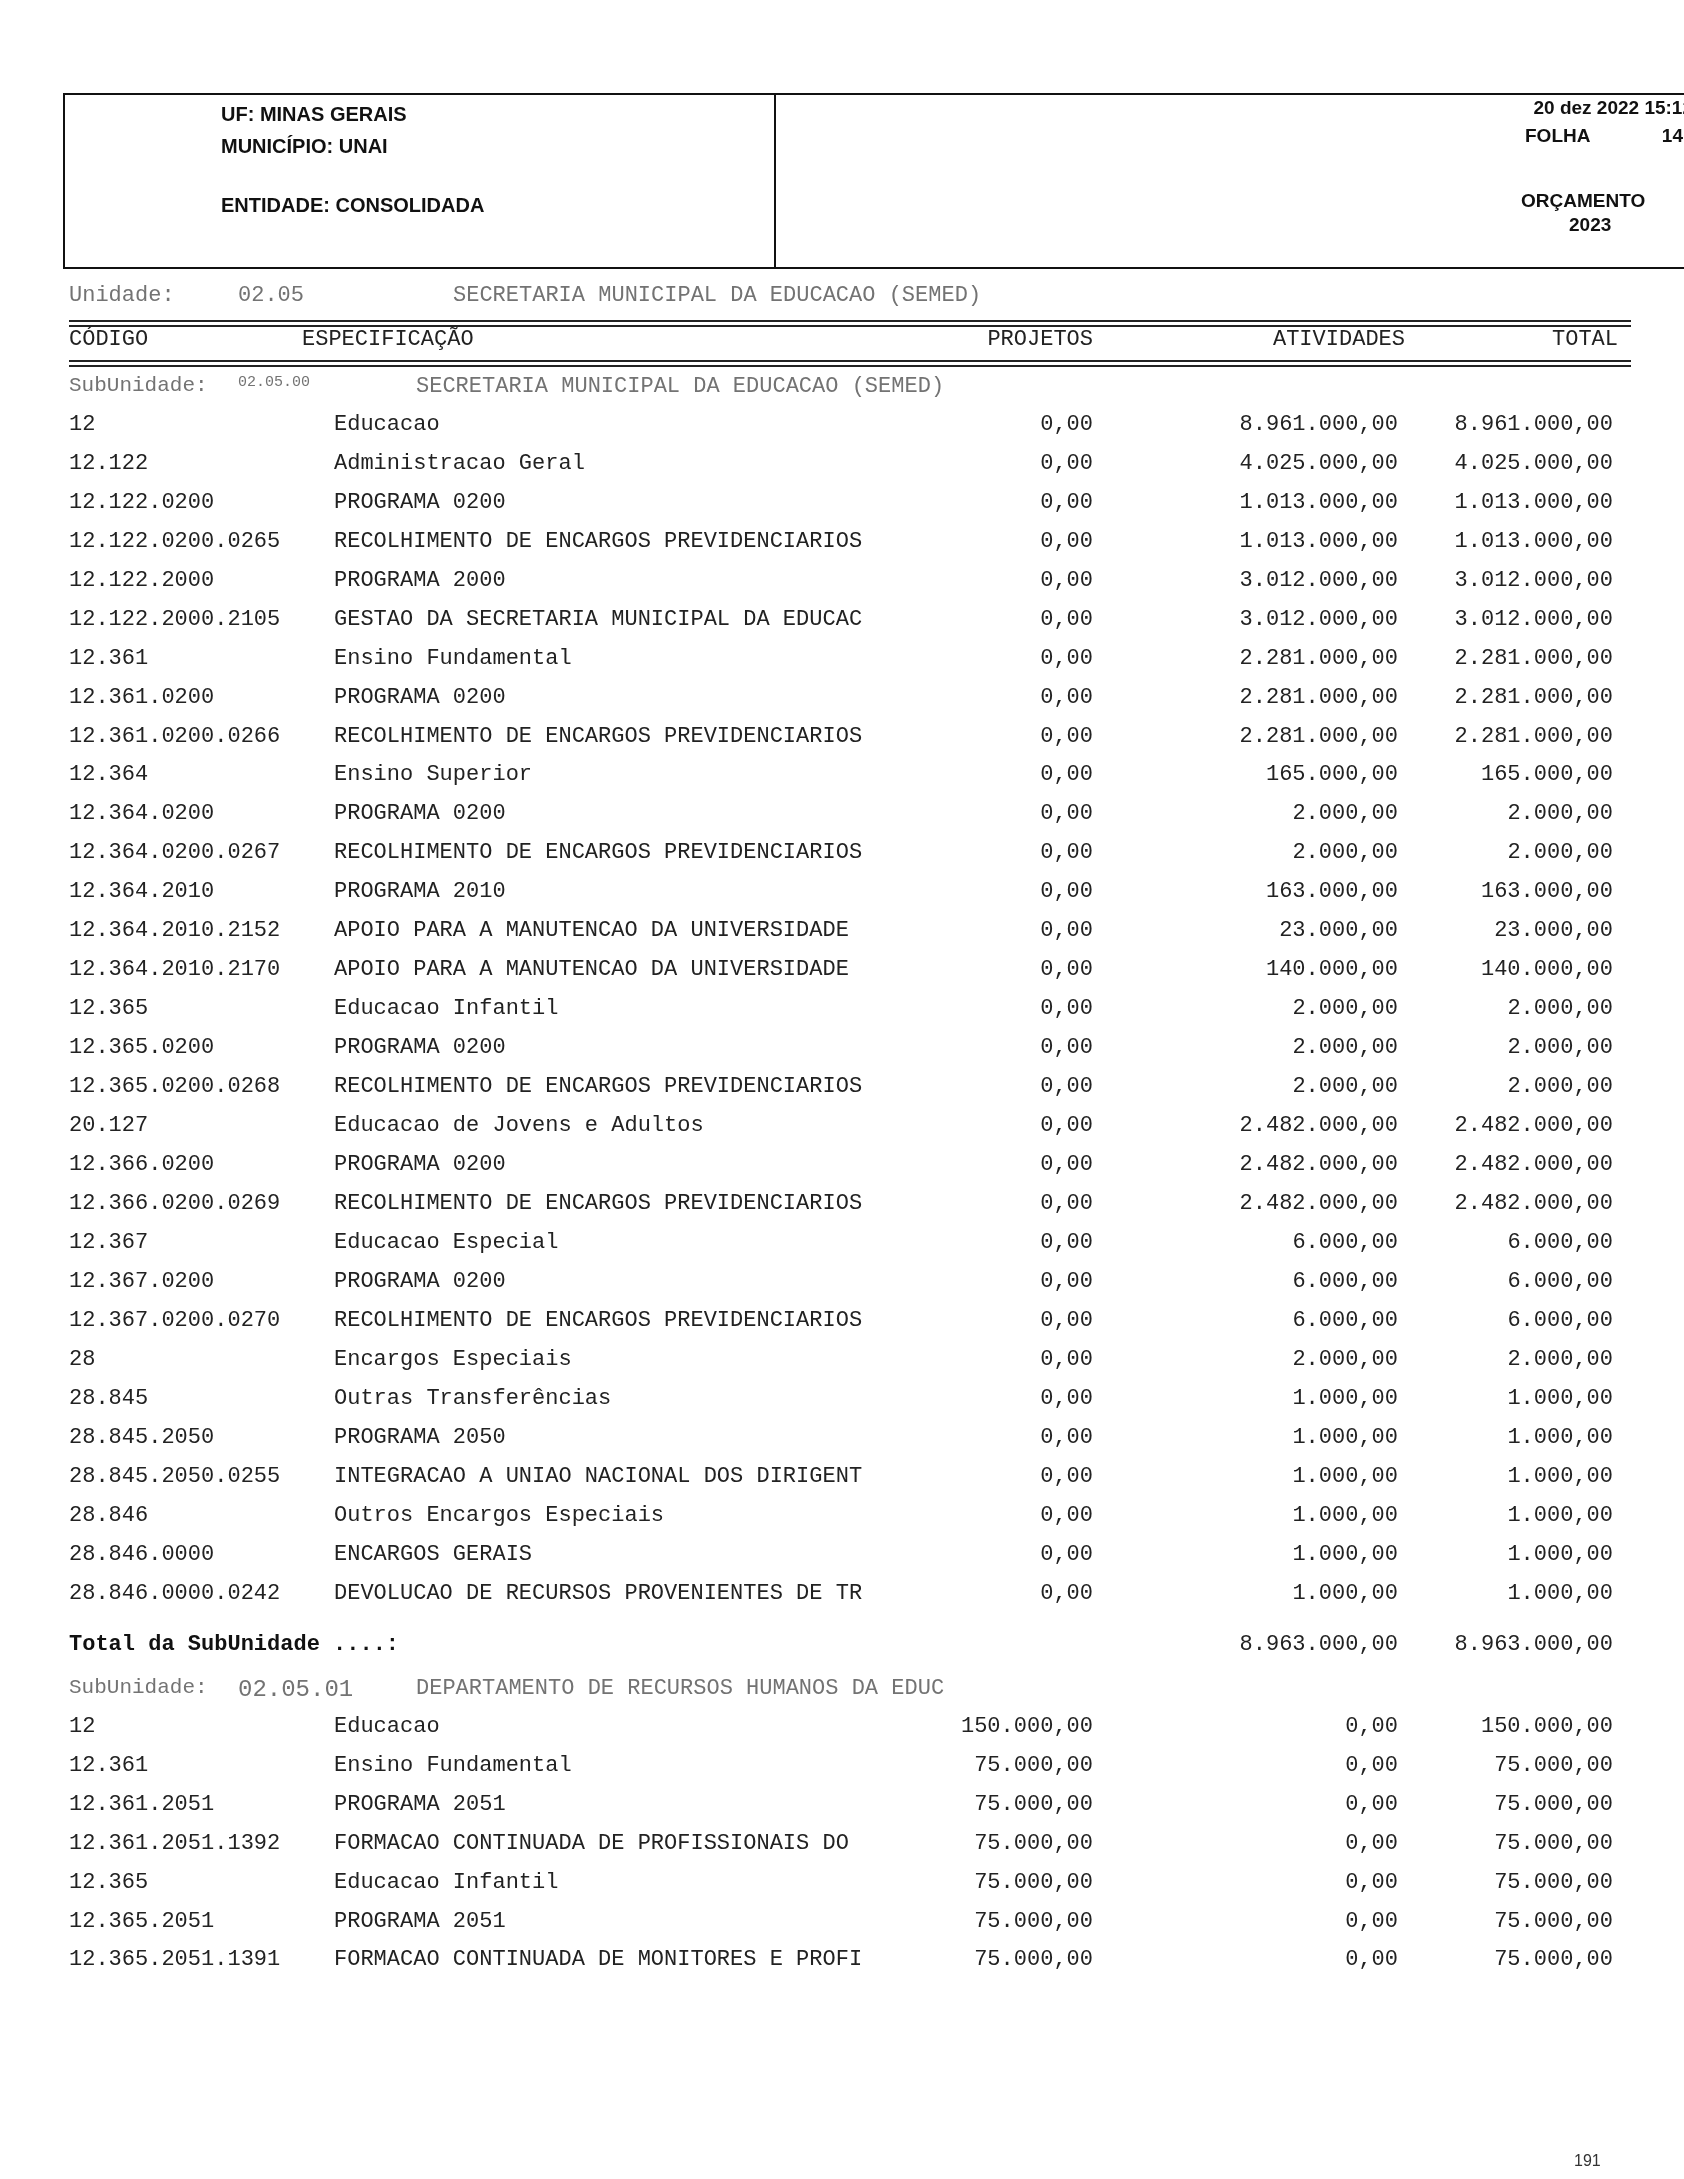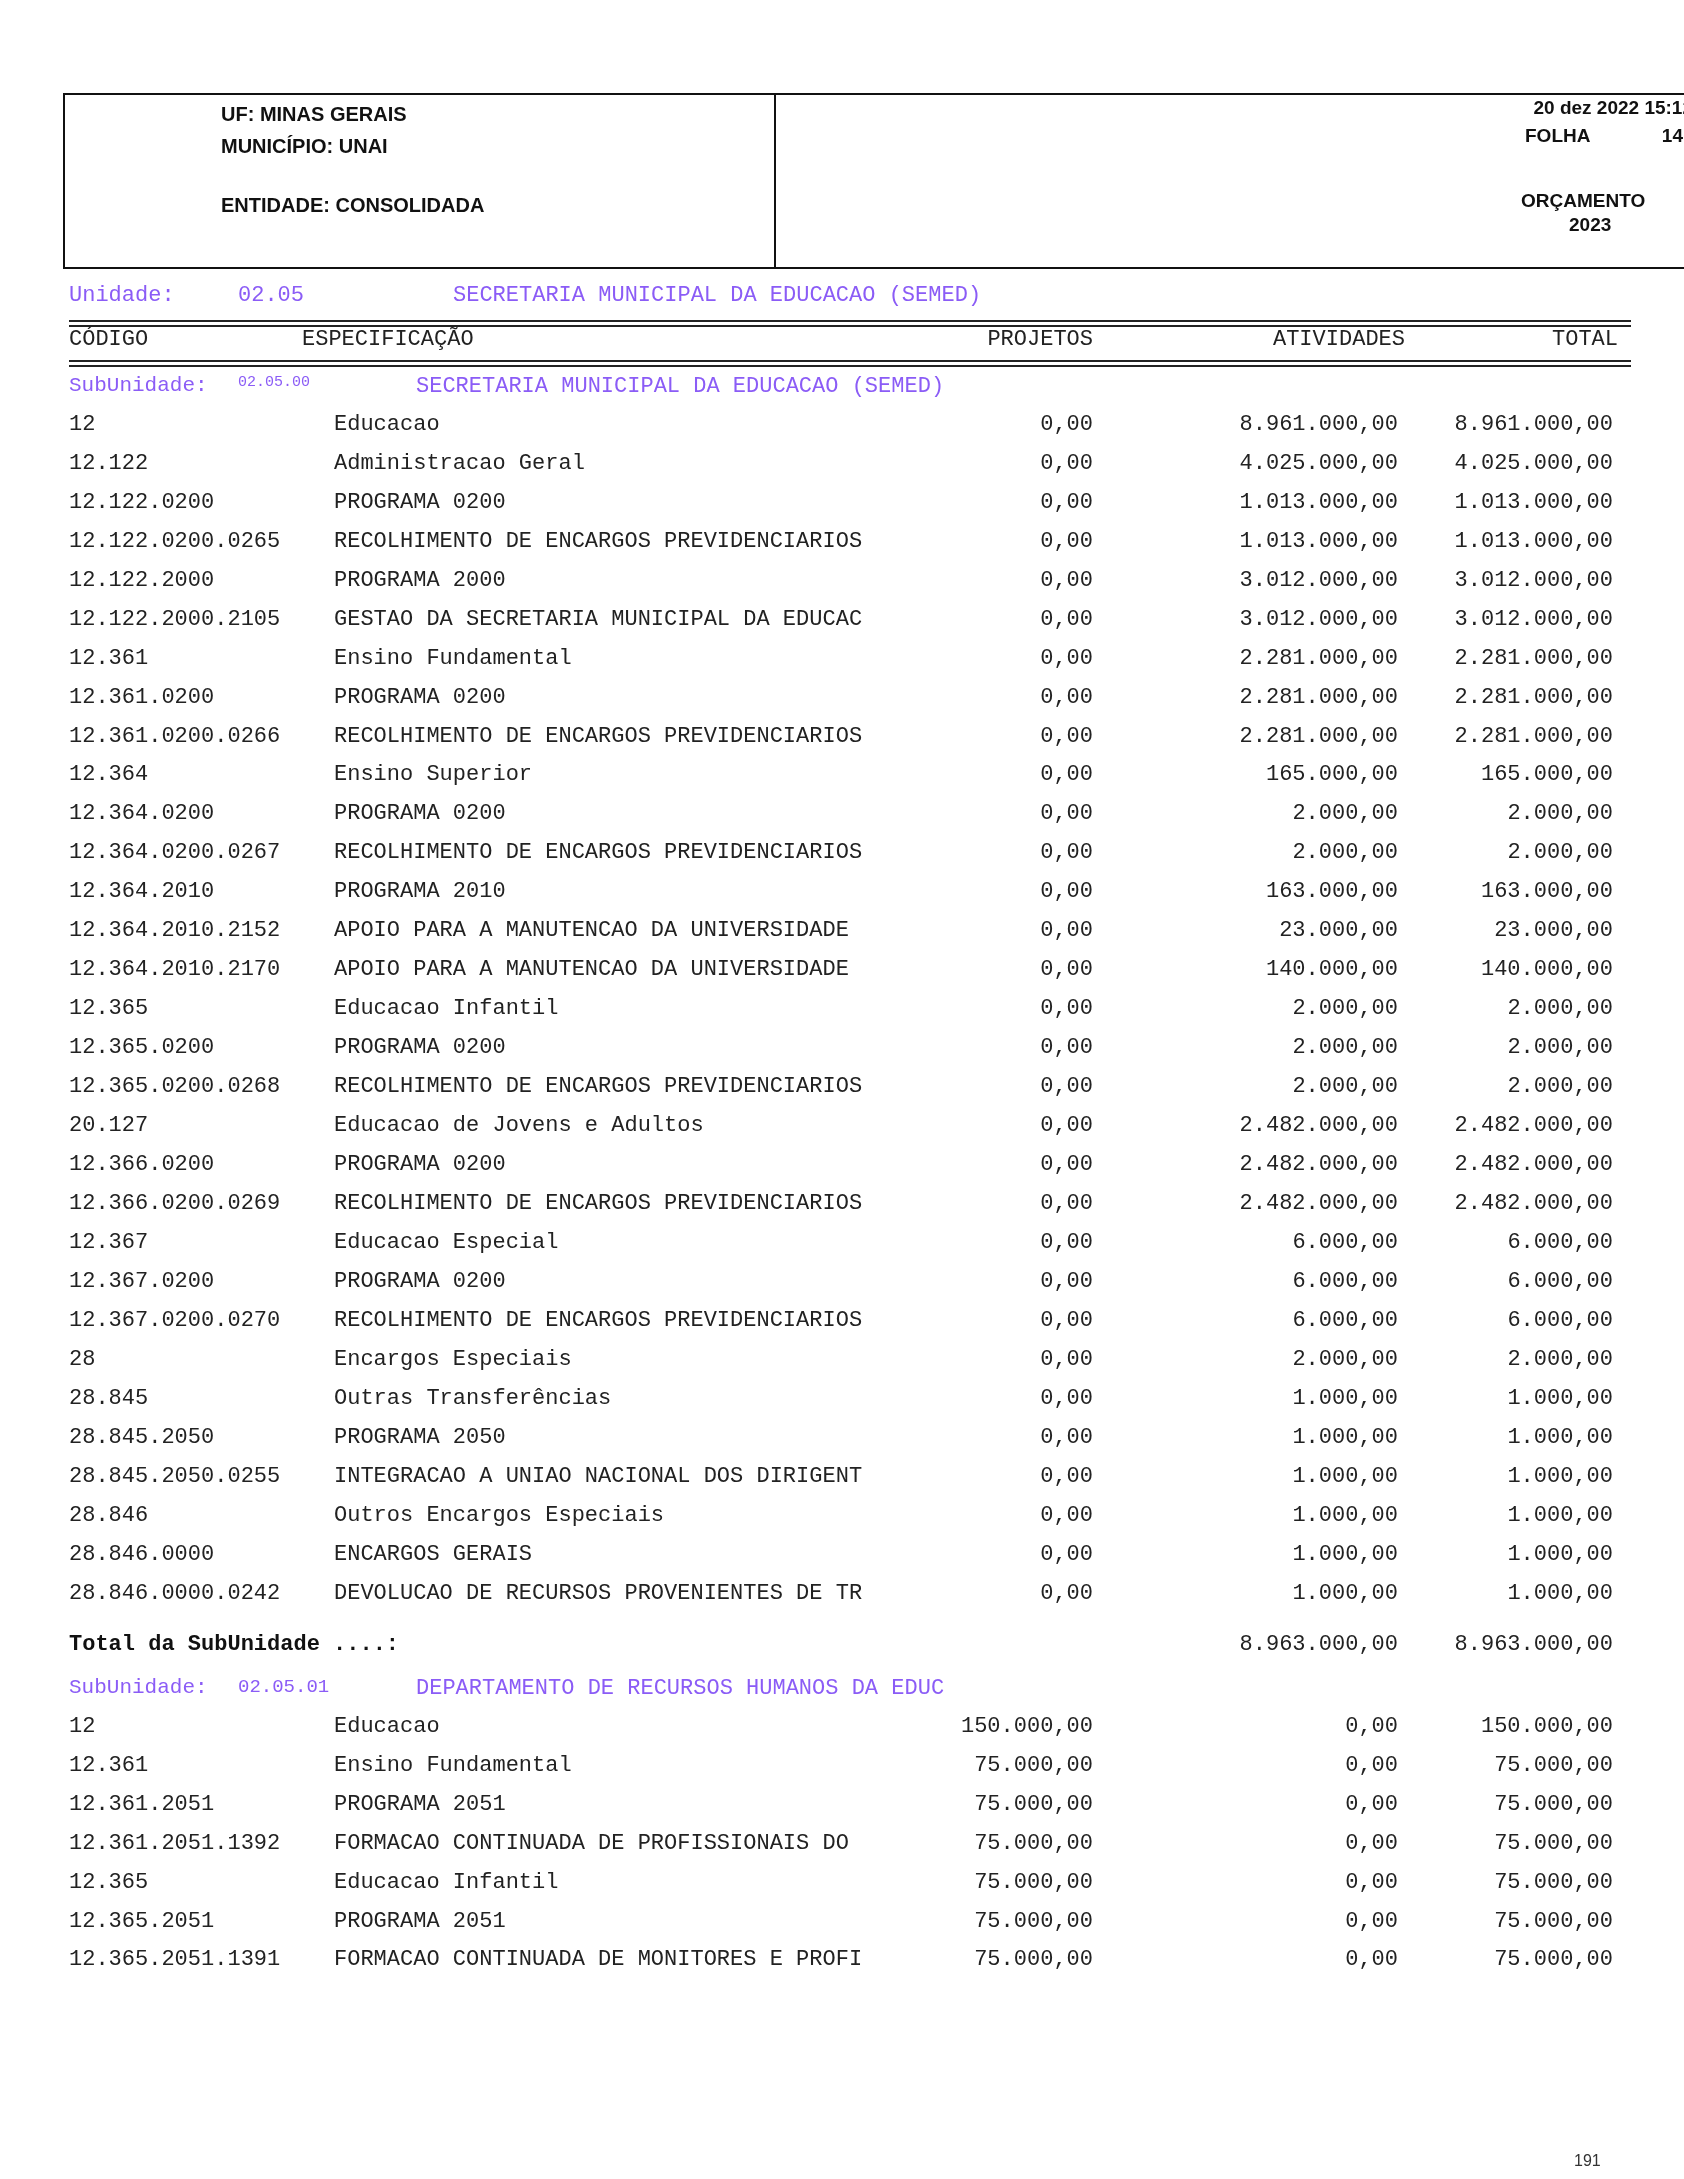--- a/index.html
+++ b/index.html
@@ -5,21 +5,21 @@
   html, body { margin:0; padding:0; background:#ffffff; }
   body { width:1684px; height:2179px; position:relative; overflow:hidden; color:#111; }
   .hdr-box { position:absolute; left:63px; top:93px; width:1632px; height:176px; border:2px solid #111; box-sizing:border-box; }
   .hdr-divider { position:absolute; left:709px; top:0; width:2px; height:100%; background:#111; }
   .hdr-left { position:absolute; left:156px; top:0; font-family:"Liberation Sans", sans-serif; font-weight:bold; font-size:20px; }
   .hdr-left div { position:absolute; white-space:nowrap; }
   .hdr-center { position:absolute; left:711px; width:612px; top:0; height:100%; font-family:"Liberation Sans", sans-serif; text-align:center; }
   .hdr-center .t { position:absolute; left:0; right:0; font-size:26px; line-height:30px; }
   .hdr-right { position:absolute; right:0; top:0; width:198px; height:100%; font-family:"Liberation Sans", sans-serif; font-weight:bold; font-size:19px; }
   .hdr-right div { position:absolute; white-space:nowrap; }
-  .mono { font-family:"Liberation Mono", monospace; font-size:22px; color:#8b5cf6; white-space:pre; }
+  .mono { font-family:"Liberation Mono", monospace; font-size:22px; color:#737373; white-space:pre; }
   .abs { position:absolute; }
   .rule { position:absolute; left:69px; width:1562px; height:2px; background:#222; }
   .row { position:absolute; left:69px; width:1544px; height:48px; }
   .row span { position:absolute; top:0; white-space:pre; font-family:"Liberation Mono", monospace; font-size:22px; color:#222; }
   .c-code { left:0; }
   .c-spec { left:265px; }
   .c-proj { right:520px; text-align:right; }
   .c-ativ { right:215px; text-align:right; }
   .c-tot { right:0; text-align:right; }
   .bold { font-weight:bold; color:#111 !important; }
@@ -284,21 +284,21 @@
     </div>
   </div>
 
 <div class="row" style="top:1632px;">
   <span class="c-code bold">Total da SubUnidade ....:</span>
   <span class="c-ativ">8.963.000,00</span>
   <span class="c-tot">8.963.000,00</span>
 </div>
 
 <div class="abs mono" style="left:69px; top:1676px; font-size:21px;">SubUnidade:</div>
-<div class="abs mono" style="left:238px; top:1676px; font-size:19px;">02.05.01</div>
+<div class="abs mono" style="left:238px; top:1676px; font-size:24px;">02.05.01</div>
 <div class="abs mono" style="left:416px; top:1676px;">DEPARTAMENTO DE RECURSOS HUMANOS DA EDUC</div>
 
 <div id="sub1-rows">
     <div class="row" style="top: 1714px;">
       <span class="c-code">12</span>
       <span class="c-spec">Educacao</span>
       <span class="c-proj">150.000,00</span>
       <span class="c-ativ">0,00</span>
       <span class="c-tot">150.000,00</span>
     </div>

